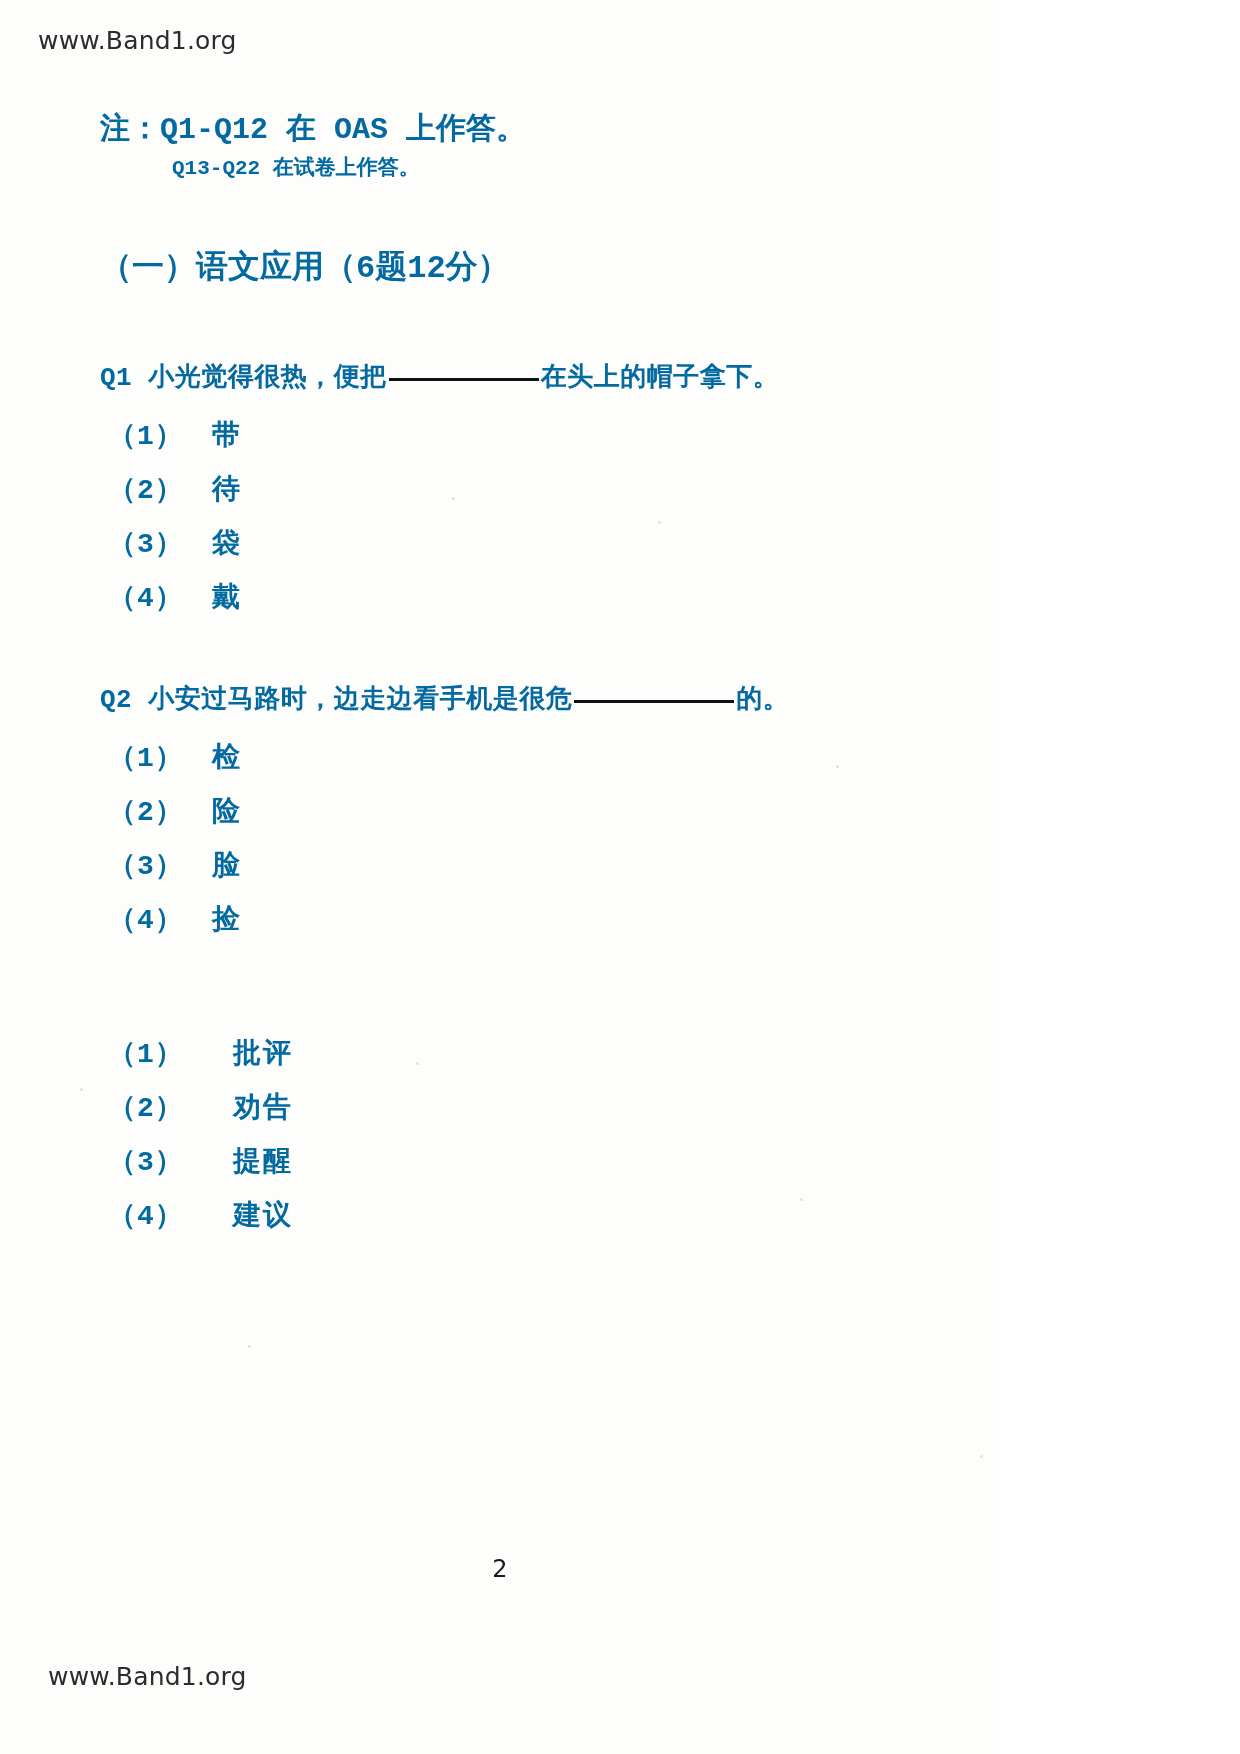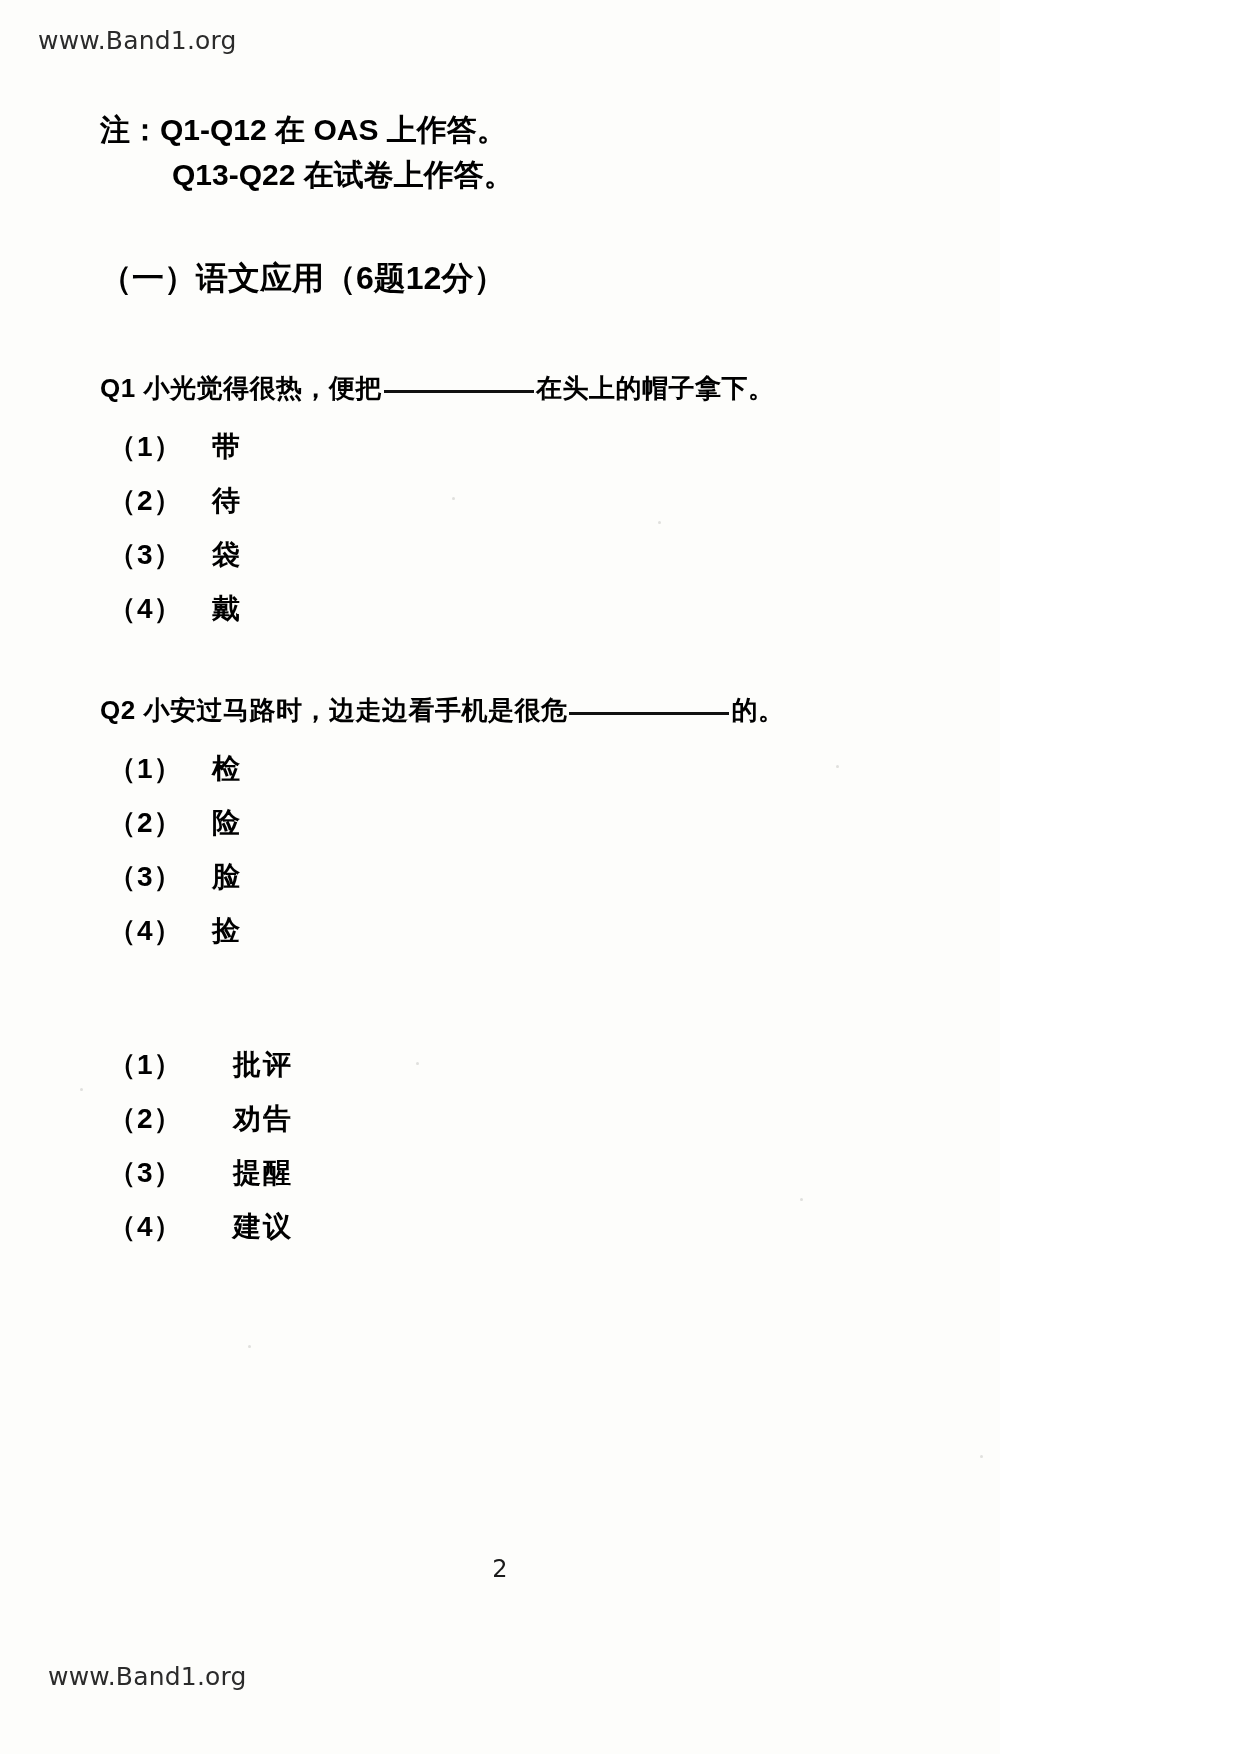--- a/index.html
+++ b/index.html
@@ -43,32 +43,32 @@
     letter-spacing: .2px;
     white-space: nowrap;
   }
   .content {
     position: absolute;
     left: 100px;
     top: 110px;
     width: 1010px;
   }
   .cn {
-    font-family: Liberation Sans, sans-serif;
+    font-family: Liberation Mono, monospace;
     font-weight: bold;
-    color: #000000;
+    color: #0369a1;
   }
   .note-line-1 {
     font-size: 30px;
     line-height: 1.35;
     margin: 0 0 4px 0;
     white-space: nowrap;
   }
   .note-line-2 {
-    font-size: 30px;
+    font-size: 21px;
     line-height: 1.35;
     margin: 0 0 16px 72px;
     white-space: nowrap;
   }
   .section-title {
     font-size: 32px;
     margin: 62px 0 0 0;
     white-space: nowrap;
   }
   .section-sub {

